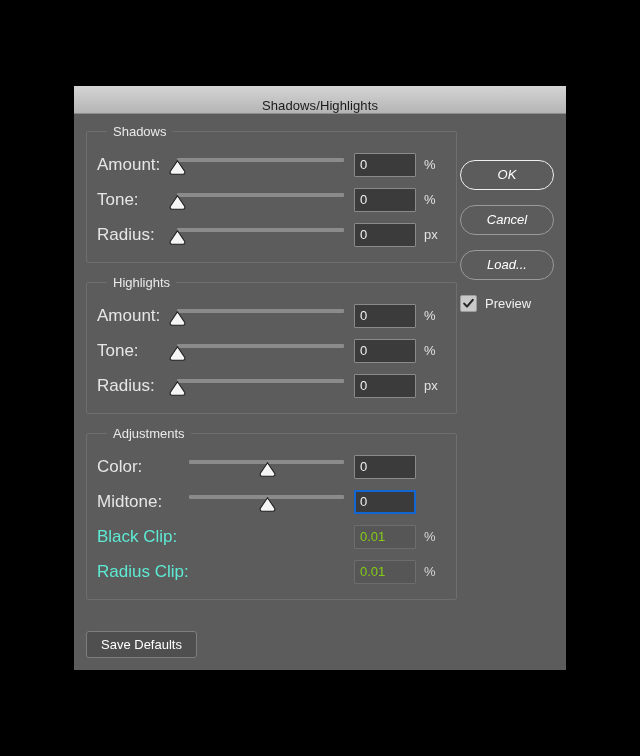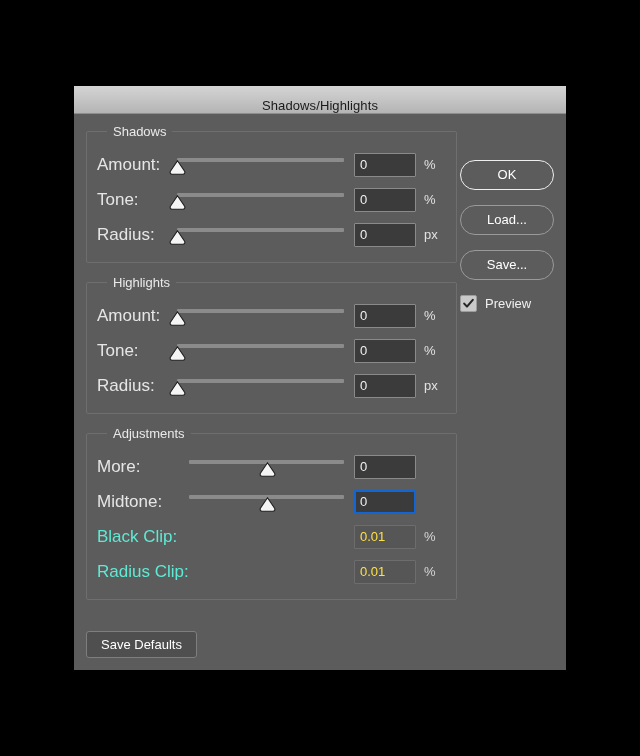--- a/index.html
+++ b/index.html
@@ -136,21 +136,21 @@
     outline: none;
     border-radius: 1px;
   }
   .numfield.focused {
     border: 2px solid #1266d4;
     padding: 0 4px;
   }
   .numfield.disabled {
     background: #565656;
     border: 1px solid #6d6d6d;
-    color: #fde047;
+    color: #84cc16;
   }
 
   .unit {
     font-size: 13px;
     color: #e2e2e2;
     margin-left: 8px;
     width: 22px;
     flex: none;
   }
   .unit.dim { color: #d6d6d6; }
@@ -171,20 +171,21 @@
     border: 1px solid #9a9a9a;
     border-radius: 15px;
     color: #ffffff;
     font-size: 13px;
     font-family: "Liberation Sans", "DejaVu Sans", sans-serif;
     text-align: center;
     line-height: 28px;
     box-sizing: border-box;
     padding: 0;
     cursor: default;
+    font-style: italic;
   }
   .pillbtn.default {
     border: 1.6px solid #efefef;
   }
 
   .checkrow {
     display: flex;
     align-items: center;
     margin-top: 1px;
   }
@@ -333,21 +334,21 @@
             </div>
             <input class="numfield" type="text" value="0" style="">
             <span class="unit">px</span>
           </div>
         </fieldset>
 
         <fieldset class="group">
           <legend>Adjustments</legend>
 
           <div class="row">
-            <span class="row-label">More:</span>
+            <span class="row-label">Color:</span>
             <div class="slider narrow">
               <div class="slider-track"></div>
               <div class="slider-thumb" style="left:50%">
                 <svg width="17" height="15" viewBox="0 0 17 15">
                     <path d="M8.5 0.8 L15.6 11.2 A2 2 0 0 1 14 14.2 L3 14.2 A2 2 0 0 1 1.4 11.2 Z" fill="#f5f5f5" stroke="#1f1f1f" stroke-width="1.1"></path>
                   </svg>
               </div>
             </div>
             <input class="numfield" type="text" value="0" style="">
             <span class="unit"></span>
@@ -378,22 +379,22 @@
             <span class="row-label dim">Radius Clip:</span>
             <div class="spacer-slider narrow"></div>
             <input class="numfield disabled" type="text" disabled="" value="0.01" style="">
             <span class="unit dim">%</span>
           </div>
         </fieldset>
       </div>
 
       <div class="right-col">
         <button class="pillbtn default">OK</button>
+        <button class="pillbtn">Cancel</button>
         <button class="pillbtn">Load...</button>
-        <button class="pillbtn">Save...</button>
 
         <div class="checkrow">
           <span class="checkbox">
             <svg width="13" height="13" viewBox="0 0 13 13">
                 <path d="M2.2 6.6 L5.0 9.6 L10.8 2.9" fill="none" stroke="#262626" stroke-width="2.1" stroke-linecap="round" stroke-linejoin="round"></path>
               </svg>
           </span>
           <span class="checkrow-label">Preview</span>
         </div>
       </div>

